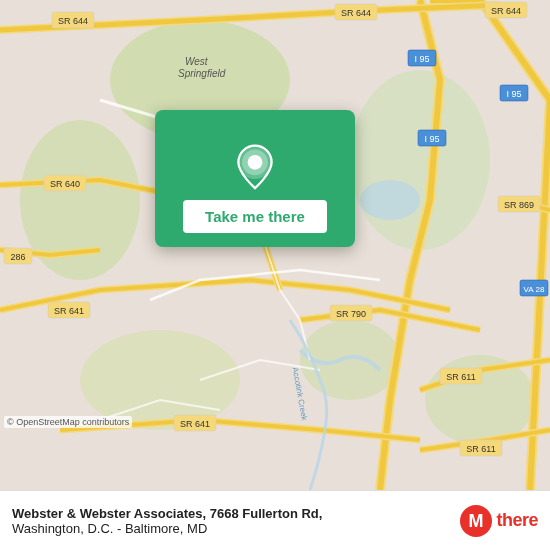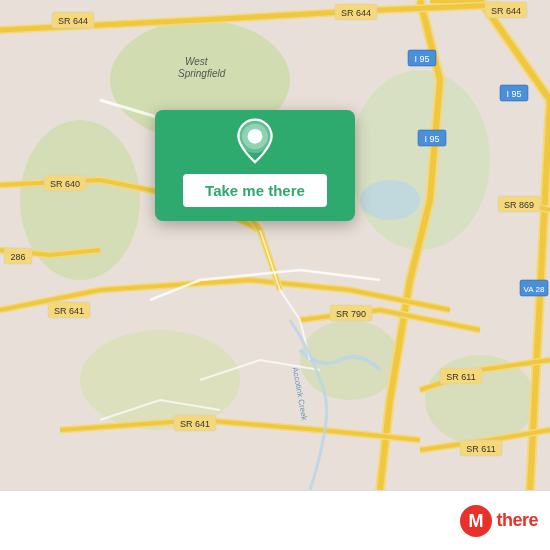--- a/index.html
+++ b/index.html
@@ -29,21 +29,21 @@
     #location-card {
       position: absolute;
       top: 110px;
       left: 155px;
       width: 200px;
       background: #2eaa6e;
       border-radius: 8px;
       display: flex;
       flex-direction: column;
       align-items: center;
-      padding: 6px 16px 14px;
+      padding: 32px 16px 14px;
       box-shadow: 0 4px 16px rgba(0,0,0,0.3);
       cursor: pointer;
     }
 
     #pin-icon {
       width: 48px;
       height: 48px;
       margin-bottom: 10px;
     }
 
@@ -235,24 +235,27 @@
     <svg id="pin-icon" viewBox="0 0 48 52" xmlns="http://www.w3.org/2000/svg">
       <circle cx="24" cy="22" r="18" fill="white" opacity="0.25"></circle>
       <circle cx="24" cy="22" r="14" fill="white" opacity="0.3"></circle>
       <circle cx="24" cy="22" r="8" fill="white"></circle>
       <path d="M24 4 C14 4 6 12 6 22 C6 34 24 50 24 50 C24 50 42 34 42 22 C42 12 34 4 24 4 Z" fill="none" stroke="white" stroke-width="2.5"></path>
     </svg>
     <button id="take-me-there-btn">Take me there</button>
   </div>
 
   
+  <div id="osm-credit">© OpenStreetMap contributors</div>
 </div>
 
 <div id="bottom-bar">
   <div id="address-block">
+    <span id="address-line">Webster &amp; Webster Associates, 7668 Fullerton Rd,</span>
+    <span id="city-line">Washington, D.C. - Baltimore, MD</span>
   </div>
   <div id="moovit-logo">
 
     <svg id="moovit-icon" viewBox="0 0 32 32" xmlns="http://www.w3.org/2000/svg">
       <circle cx="16" cy="16" r="16" fill="#e8312a"></circle>
       <text x="16" y="22" font-size="18" font-weight="bold" fill="white" font-family="Arial" text-anchor="middle">M</text>
     </svg>
     <span id="moovit-text">there</span>
   </div>
 </div>

